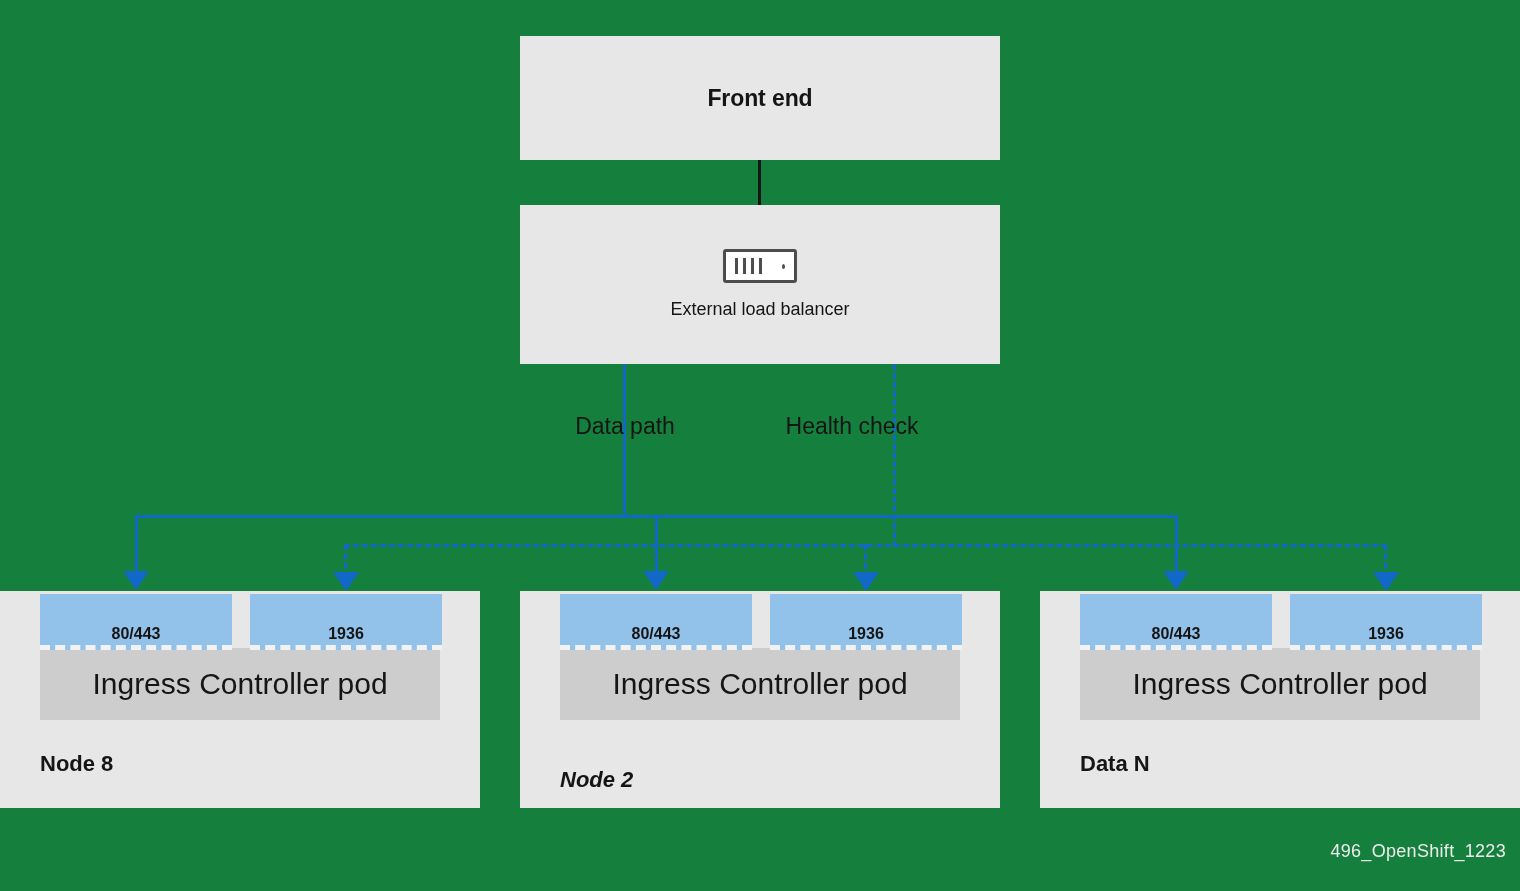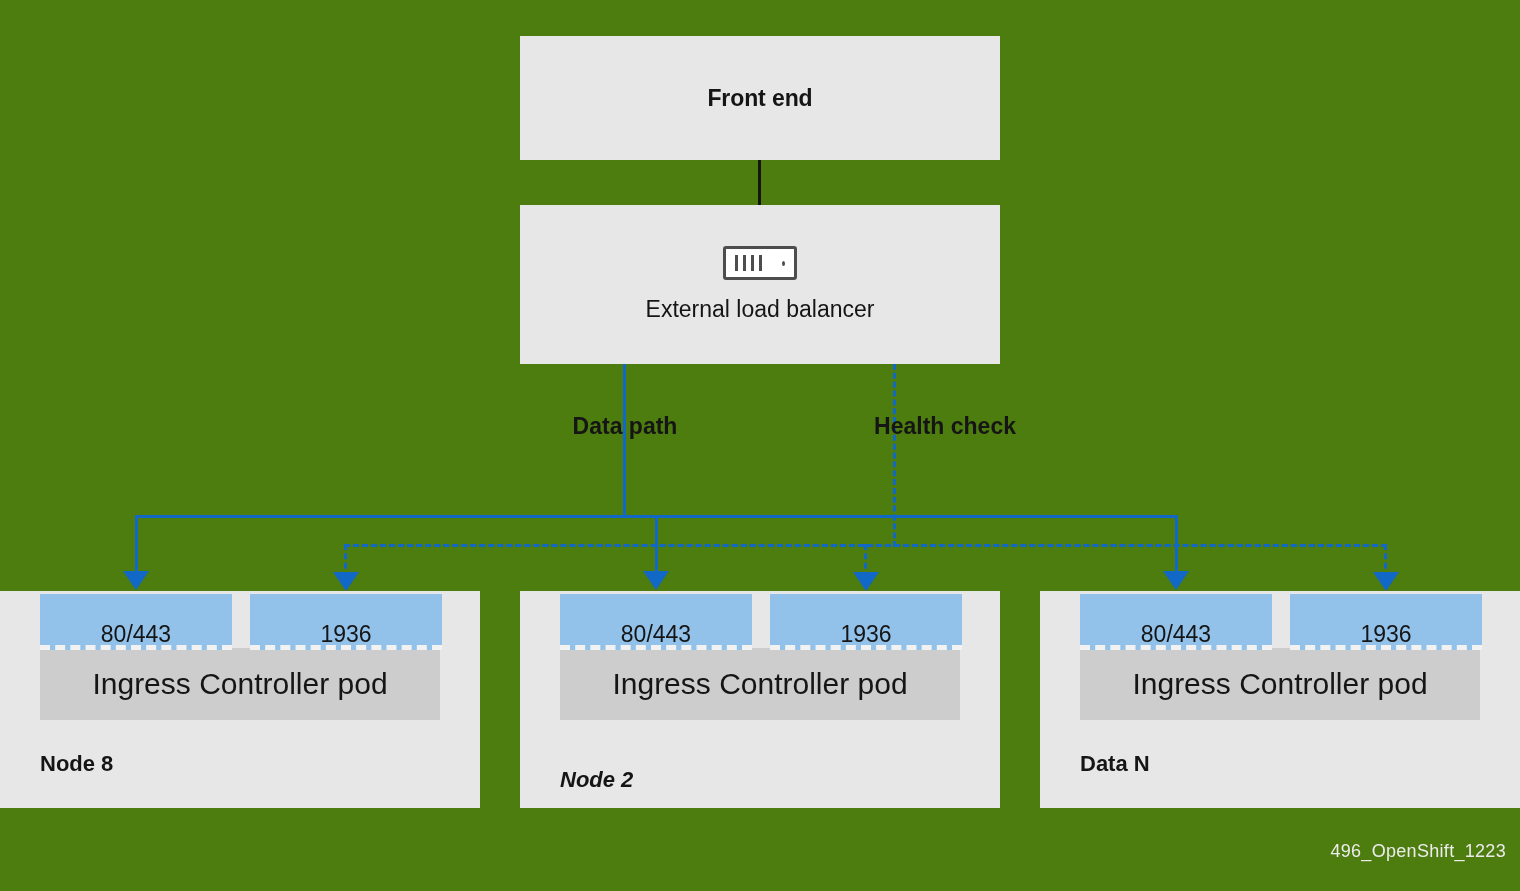--- a/index.html
+++ b/index.html
@@ -9,21 +9,21 @@
   }
   body {
     font-family: "Liberation Sans", sans-serif;
     color: #151515;
   }
   #diagram {
     position: relative;
     width: 1520px;
     height: 891px;
     overflow: hidden;
-    background: #4d7c0f;
+    background: #15803d;
   }
 
   
   .gbox {
     position: absolute;
     background: #e7e7e7;
     box-sizing: border-box;
   }
   .gbox-text {
     text-align: center;
@@ -98,21 +98,21 @@
     background: #4d4d4d;
   }
   #lb-icon .dot {
     width: 5px;
     height: 5px;
     border-radius: 50%;
     background: #4d4d4d;
     margin-left: 20px;
   }
   #lb-label {
-    font-size: 23px;
+    font-size: 18px;
     font-weight: normal;
     color: #151515;
   }
 
   
   .vline-solid {
     position: absolute;
     width: 3px;
     background: #1268c7;
   }
@@ -143,21 +143,21 @@
   }
 
   
   .path-label {
     position: absolute;
     text-align: center;
     line-height: 1.38;
   }
   .path-label .lead {
     font-size: 23px;
-    font-weight: bold;
+    font-weight: normal;
     color: #151515;
     display: block;
   }
   .path-label .sub {
     font-size: 23px;
     font-weight: normal;
     color: #151515;
     display: block;
   }
 
@@ -181,23 +181,23 @@
   }
   .port-box {
     position: absolute;
     background: #92c1e9;
     display: flex;
     align-items: center;
     justify-content: center;
     box-sizing: border-box;
   }
   .port-box .port-text {
-    font-size: 23px;
-    color: #151515;
-    font-weight: normal;
+    font-size: 16px;
+    color: #151515;
+    font-weight: bold;
     position: relative;
     top: -2px;
     margin-top: 28px;
   }
   .port-box::after {
     content: "";
     position: absolute;
     left: 0;
     right: 0;
     bottom: 0;
@@ -246,21 +246,21 @@
     <div id="lb-label">External load balancer</div>
   </div>
 
   <div class="vline-solid" style="left:623px; top:364px; height:154px;"></div>
 
   <div class="vline-dashed" style="left:893px; top:364px; height:183px;"></div>
 
   <div class="path-label" style="left:505px; top:411px; width:240px;">
     <span class="lead">Data path</span>
   </div>
-  <div class="path-label" style="left:776px; top:411px; width:240px;text-align:right;">
+  <div class="path-label" style="left:732px; top:411px; width:240px;">
     <span class="lead">Health check</span>
   </div>
 
   <div class="hline-solid" style="left:135px; top:515px; width:1043px;"></div>
 
   <div class="vline-solid" style="left:135px; top:515px; height:62px;"></div>
   <div class="vline-solid" style="left:655px; top:515px; height:62px;"></div>
   <div class="vline-solid" style="left:1175px; top:515px; height:62px;"></div>
 
   <div class="arrowhead" style="left:123px; top:571px;"></div>

